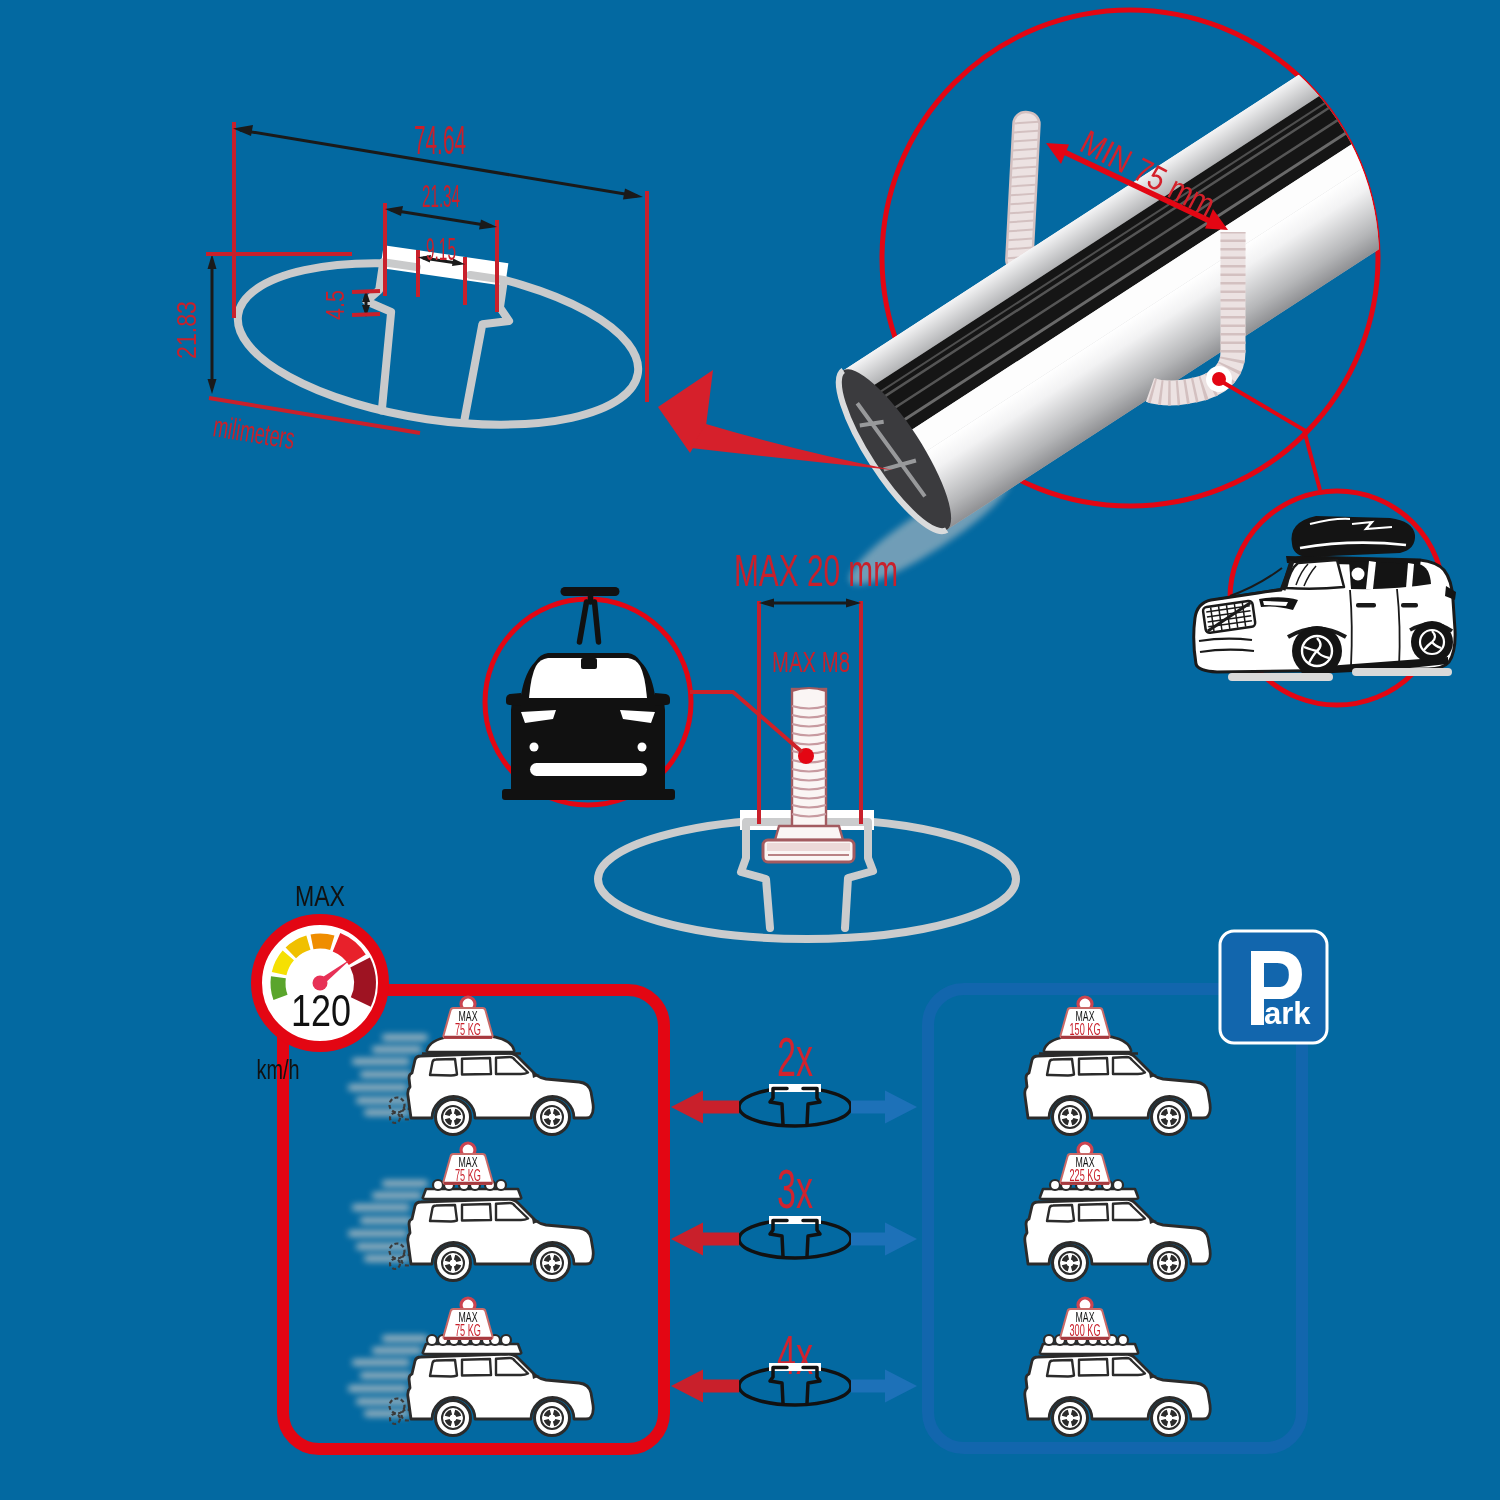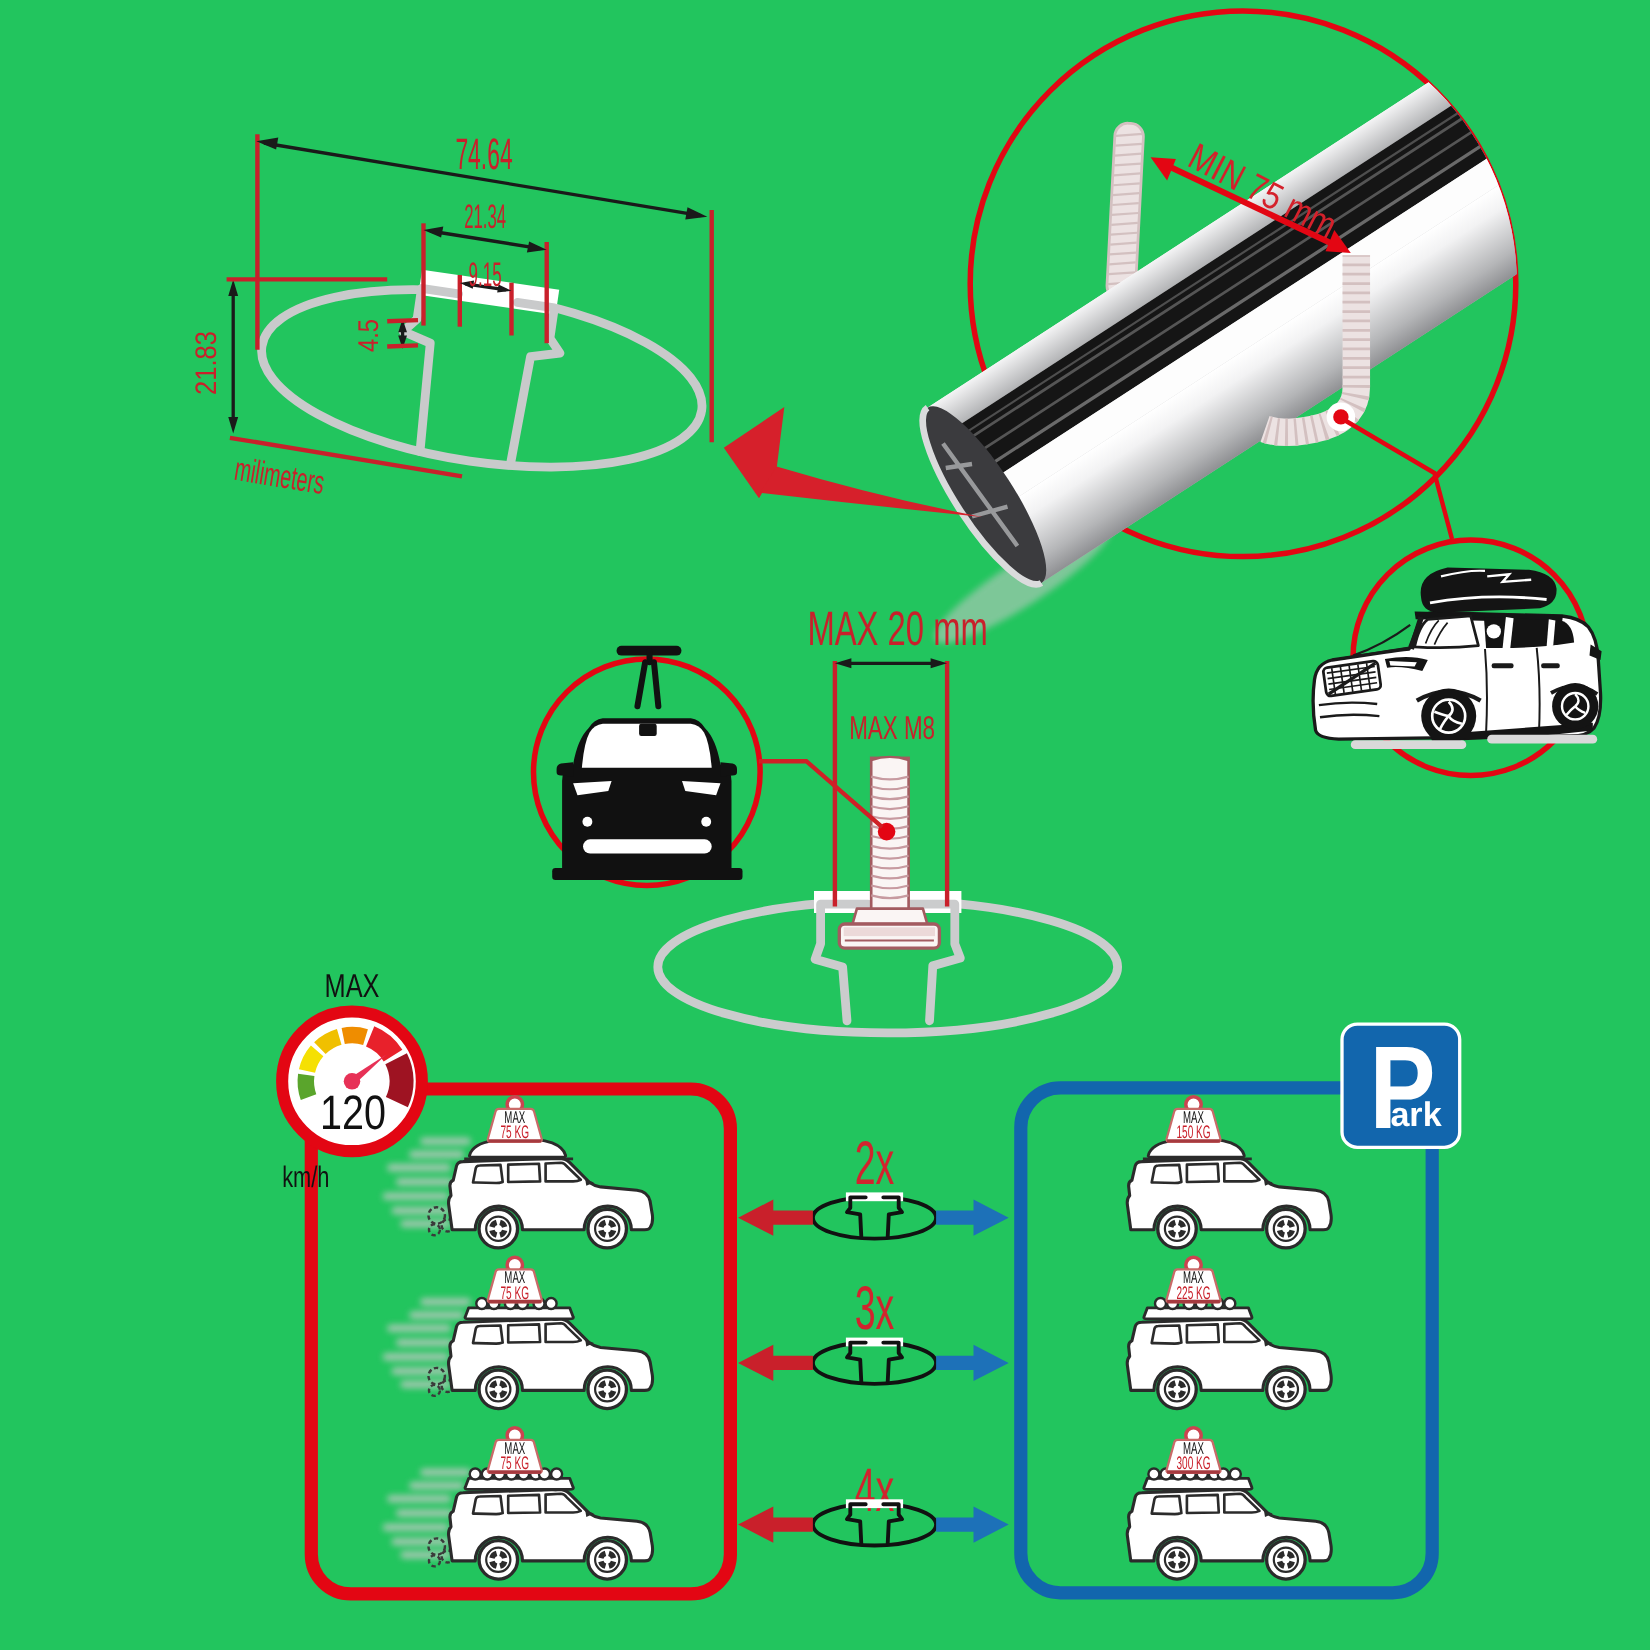--- a/index.html
+++ b/index.html
@@ -1,16 +1,16 @@
 <!DOCTYPE html>
 <html><head>
 <meta charset="utf-8">
 <style>
 html,body{margin:0;padding:0;background:#ffffff;}
-#page{width:1500px;height:1500px;position:relative;background:#22c55e;overflow:hidden;
+#page{width:1500px;height:1500px;position:relative;background:#0369a1;overflow:hidden;
 font-family:"Liberation Sans", sans-serif;}
 svg{position:absolute;top:0;left:0;}
 text{font-family:"Liberation Sans", sans-serif;}
 </style>
 </head>
 <body>
 <div id="page">
 <svg width="1500" height="1500" viewBox="0 0 1500 1500">
 <defs>
   <linearGradient id="topGrad" x1="0" y1="0" x2="0" y2="1">

